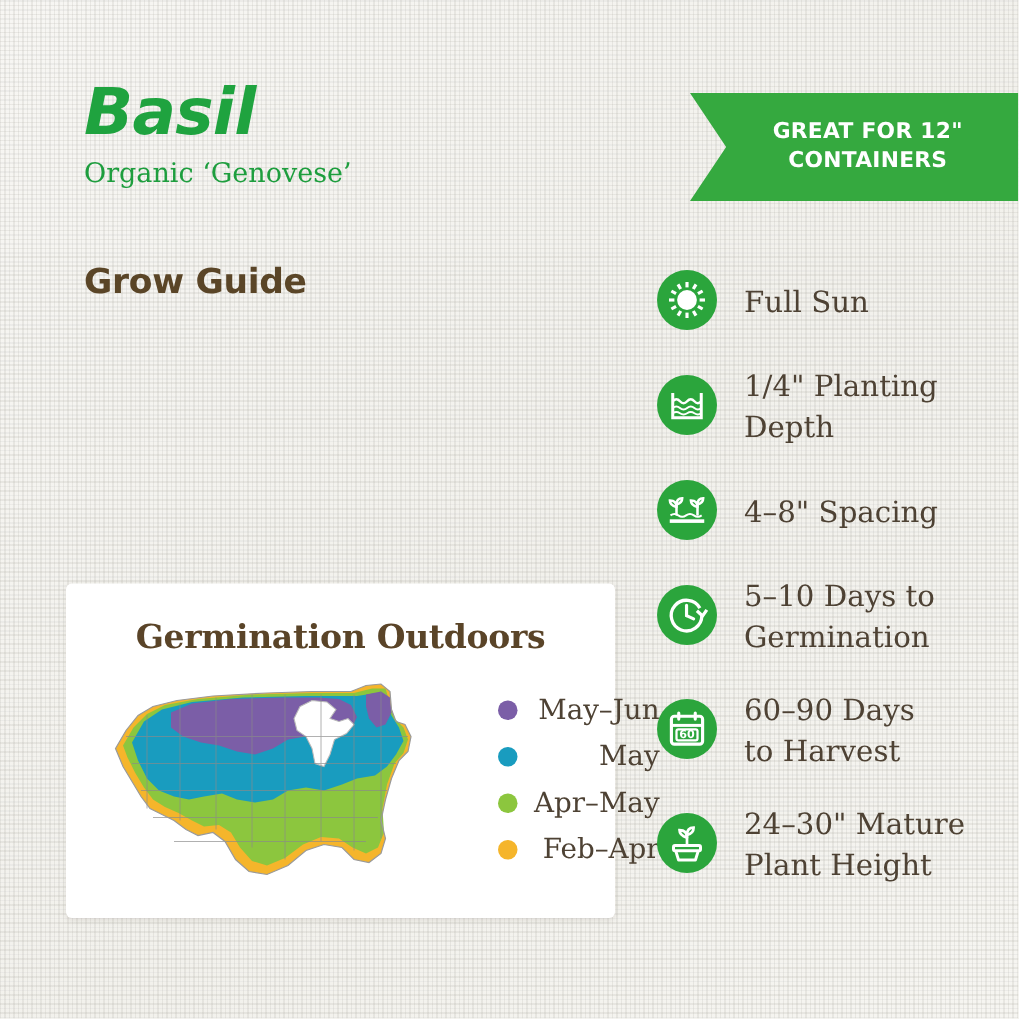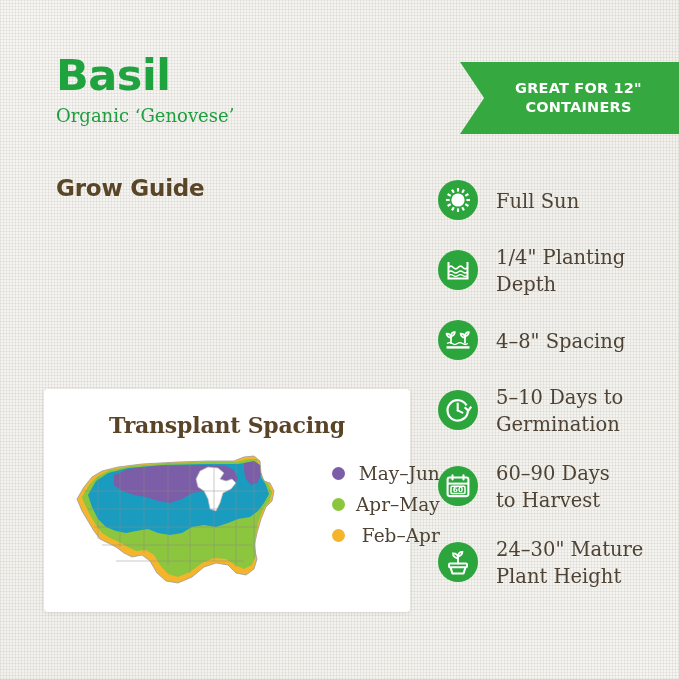--- a/index.html
+++ b/index.html
@@ -34,20 +34,21 @@
     top: 52px;
     width: 360px;
   }
   #plant-name {
     font-family: "DejaVu Sans", sans-serif;
     font-weight: bold;
     font-size: 43px;
     line-height: 46px;
     color: #1FA33F;
     letter-spacing: -0.5px;
+    font-style: italic;
   }
   #plant-variety {
     font-family: "DejaVu Serif", serif;
     font-size: 18px;
     line-height: 30px;
     color: #1E9E3E;
     margin-top: 3px;
   }
 
   
@@ -200,21 +201,21 @@
 <div id="ribbon">
   <div id="ribbon-text">GREAT FOR 12"
 CONTAINERS</div>
 </div>
 
 <div id="grow-guide">
   <div id="grow-guide-heading">Grow Guide</div>
 </div>
 
 <div id="map-card">
-  <div id="map-card-title">Transplant Spacing</div>
+  <div id="map-card-title">Germination Outdoors</div>
 
   <div id="map-area">
     <svg viewBox="0 0 235 150" xmlns="http://www.w3.org/2000/svg">
 
       <path fill="#F5B52B" d="M19,52 L26,40 L34,30 L44,24 L60,20 L84,17 L120,15 L150,14 L176,14 L186,10 L196,9 L202,14 L203,26 L206,34 L212,36 L216,44 L214,54 L208,60 L203,72 L199,86 L196,100 L199,112 L196,122 L188,128 L178,126 L170,118 L158,116 L146,120 L134,130 L120,136 L108,134 L99,126 L92,114 L84,108 L74,110 L66,106 L58,100 L50,96 L42,92 L36,84 L30,74 L24,64 Z"></path>
 
       <path fill="#8CC63E" d="M24,50 L31,38 L40,29 L52,23 L74,19 L110,16 L150,15 L178,15 L190,12 L199,12 L202,22 L205,32 L211,38 L214,46 L211,55 L205,62 L200,76 L197,92 L198,108 L194,118 L186,122 L177,118 L168,112 L156,111 L144,116 L132,125 L120,130 L110,127 L102,118 L96,108 L88,103 L78,104 L70,100 L61,95 L52,91 L44,86 L38,78 L32,68 L27,58 Z"></path>
 
       <path fill="#199CBF" d="M30,48 L38,34 L50,26 L70,21 L104,18 L146,17 L180,17 L193,15 L200,18 L203,30 L208,38 L211,47 L206,56 L200,64 L192,70 L180,72 L170,76 L158,80 L146,78 L134,80 L124,86 L112,88 L100,86 L90,82 L78,84 L68,86 L58,84 L48,80 L40,72 L34,60 Z"></path>
 
@@ -242,20 +243,24 @@
       <path fill="none" stroke="#9a9a9a" stroke-width="0.8" d="M19,52 L26,40 L34,30 L44,24 L60,20 L84,17 L120,15 L150,14 L176,14 L186,10 L196,9 L202,14 L203,26 L206,34 L212,36 L216,44 L214,54 L208,60 L203,72 L199,86 L196,100 L199,112 L196,122 L188,128 L178,126 L170,118 L158,116 L146,120 L134,130 L120,136 L108,134 L99,126 L92,114 L84,108 L74,110 L66,106 L58,100 L50,96 L42,92 L36,84 L30,74 L24,64 Z"></path>
     </svg>
   </div>
 
   <div id="map-legend">
     <div class="legend-row">
       <span class="legend-dot" style="background:#7B5EA7"></span>
       <span class="legend-label">May–Jun</span>
     </div>
     <div class="legend-row">
+      <span class="legend-dot" style="background:#199CBF"></span>
+      <span class="legend-label">May</span>
+    </div>
+    <div class="legend-row">
       <span class="legend-dot" style="background:#8CC63E"></span>
       <span class="legend-label">Apr–May</span>
     </div>
     <div class="legend-row">
       <span class="legend-dot" style="background:#F5B52B"></span>
       <span class="legend-label">Feb–Apr</span>
     </div>
   </div>
 </div>
 

